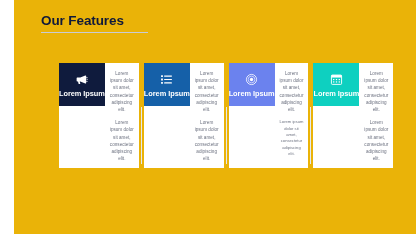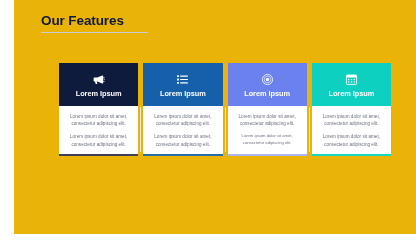--- a/index.html
+++ b/index.html
@@ -53,21 +53,21 @@
     left: 45px;
     top: 63px;
     width: 332px;
     display: flex;
     gap: 5px;
   }
 
   .card {
     width: 80px;
     display: flex;
-    flex-direction: column;
+    flex-direction: row;
     background: #ffffff;
   }
 
   .card-head {
     height: 43px;
     display: flex;
     flex-direction: column;
     align-items: center;
     justify-content: center;
     gap: 3px;

